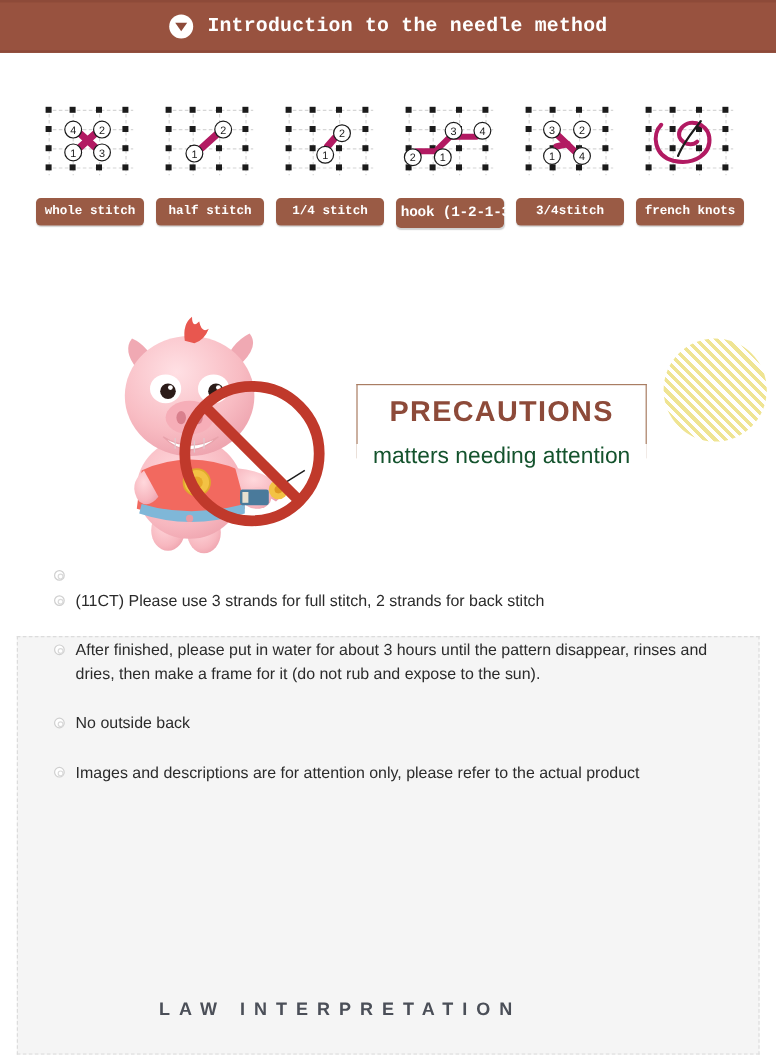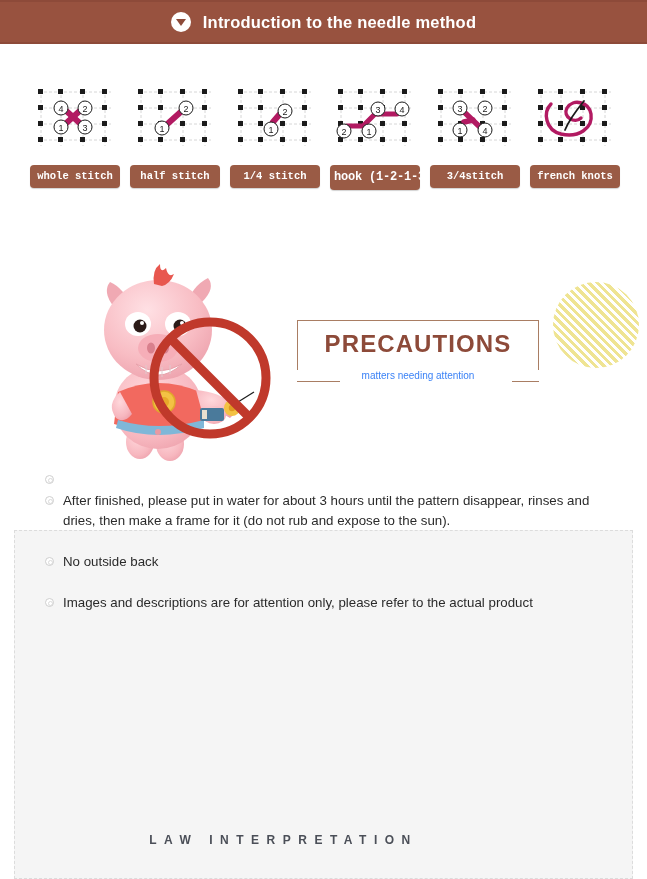--- a/index.html
+++ b/index.html
@@ -24,22 +24,23 @@
     background: #98523f;
     border-top: 2px solid #8d4a39;
     border-bottom: 2px solid #8d4a39;
     box-sizing: border-box;
     display: flex;
     align-items: center;
     justify-content: center;
   }
   .header-inner {
     display: flex;
-    align-items: center;
+    align-items: flex-start;
     gap: 12px;
+    font-family: Liberation Mono, monospace;
   }
   .header-icon {
     width: 20px; height: 20px;
     border-radius: 50%;
     background: #ffffff;
     display: flex;
     align-items: center;
     justify-content: center;
     flex: none;
   }
@@ -145,22 +146,22 @@
     color: #8d4a39;
     font-size: 24px;
     font-weight: bold;
     letter-spacing: 1.1px;
   }
   .prec-sub {
     position: absolute;
     left: 0; top: 88px;
     width: 242px;
     text-align: center;
-    color: #3b82f6;
-    font-size: 10px;
+    color: #14532d;
+    font-size: 19px;
     background: #ffffff;
     padding: 0 6px;
     box-sizing: border-box;
   }
 
   
   .notes-panel {
     position: absolute;
     left: 14px; top: 530px;
     width: 619px; height: 349px;
@@ -198,21 +199,21 @@
     border-radius: 50%;
     border: 1px solid #dadada;
   }
 
   
   .footer {
     position: absolute;
     left: 0; top: 833px;
     width: 567px;
     text-align: center;
-    font-size: 12px;
+    font-size: 15px;
     font-weight: bold;
     letter-spacing: 7.5px;
     color: #4b4f58;
   }
 </style>
 </head>
 <body>
 
 <div class="header">
   <div class="header-inner">
@@ -574,20 +575,24 @@
 </div>
 
 <div class="notes-panel"></div>
 
 <div class="notes-list">
   <div class="note-item">
     <span class="bullet"></span>
   </div>
   <div class="note-item">
     <span class="bullet"></span>
+    <span>(11CT) Please use 3 strands for full stitch, 2 strands for back stitch</span>
+  </div>
+  <div class="note-item">
+    <span class="bullet"></span>
     <span>After finished, please put in water for about 3 hours until the pattern disappear, rinses and dries, then make a frame for it (do not rub and expose to the sun).</span>
   </div>
   <div class="note-item">
     <span class="bullet"></span>
     <span>No outside back</span>
   </div>
   <div class="note-item">
     <span class="bullet"></span>
     <span>Images and descriptions are for attention only, please refer to the actual product</span>
   </div>

